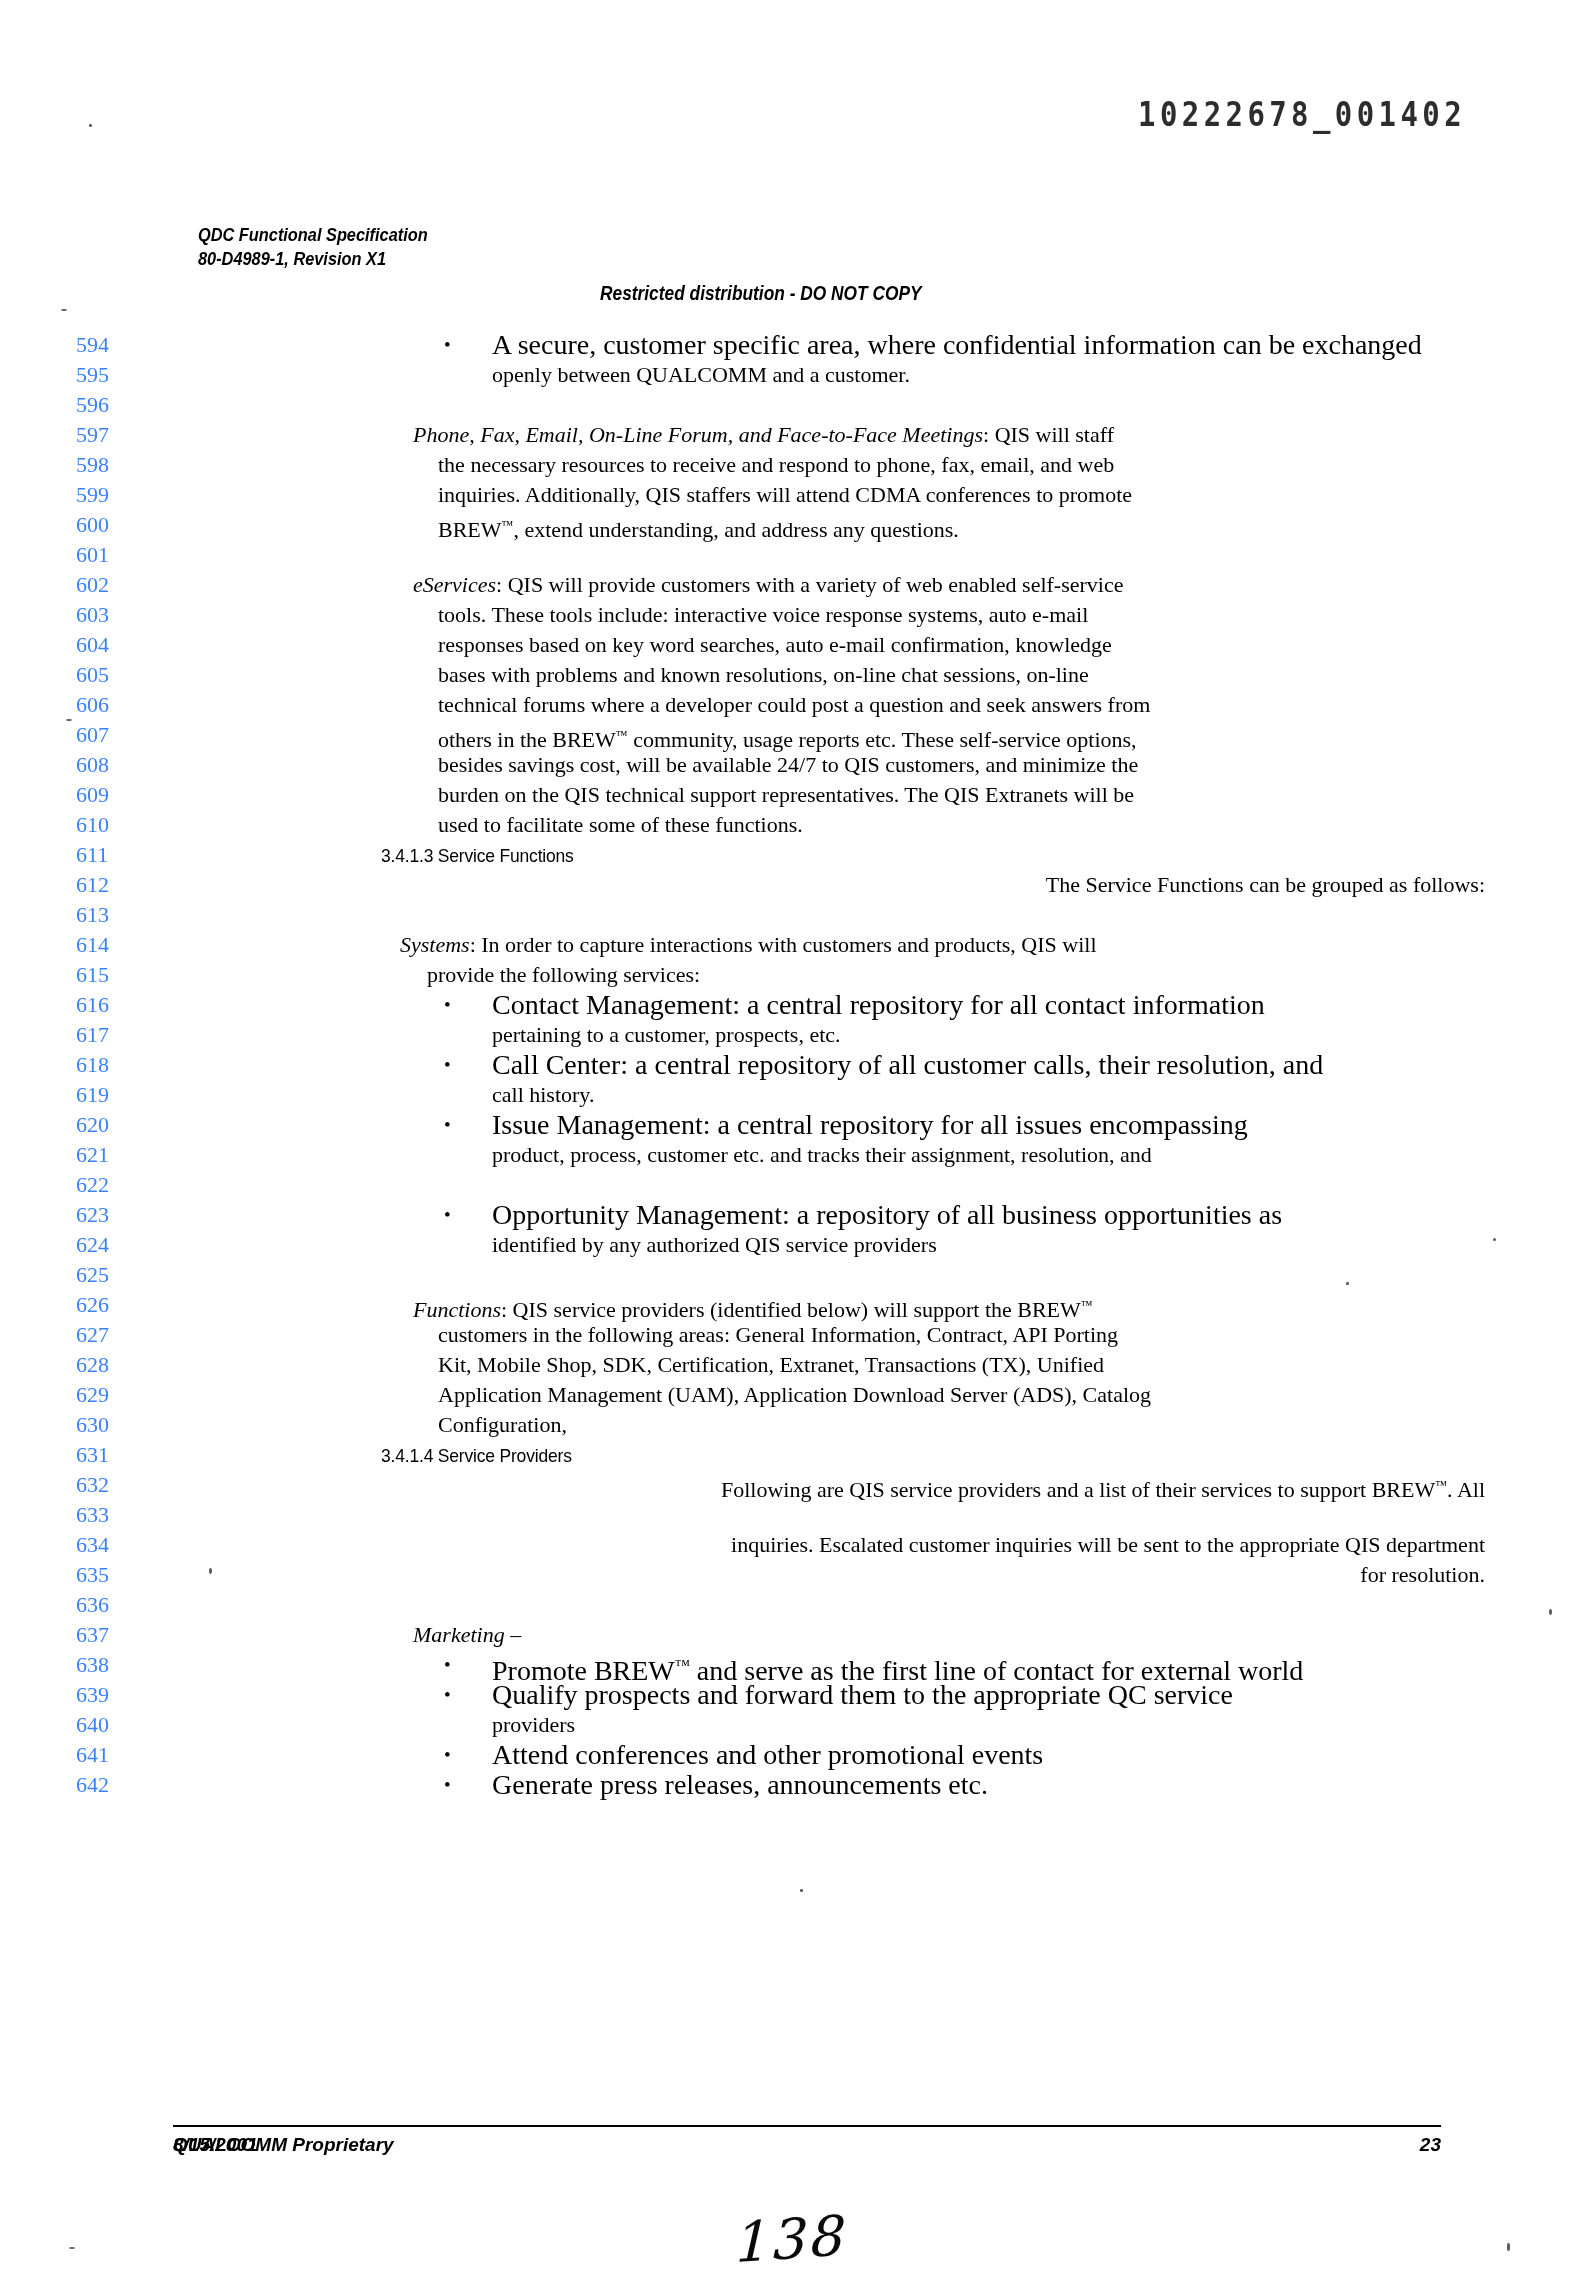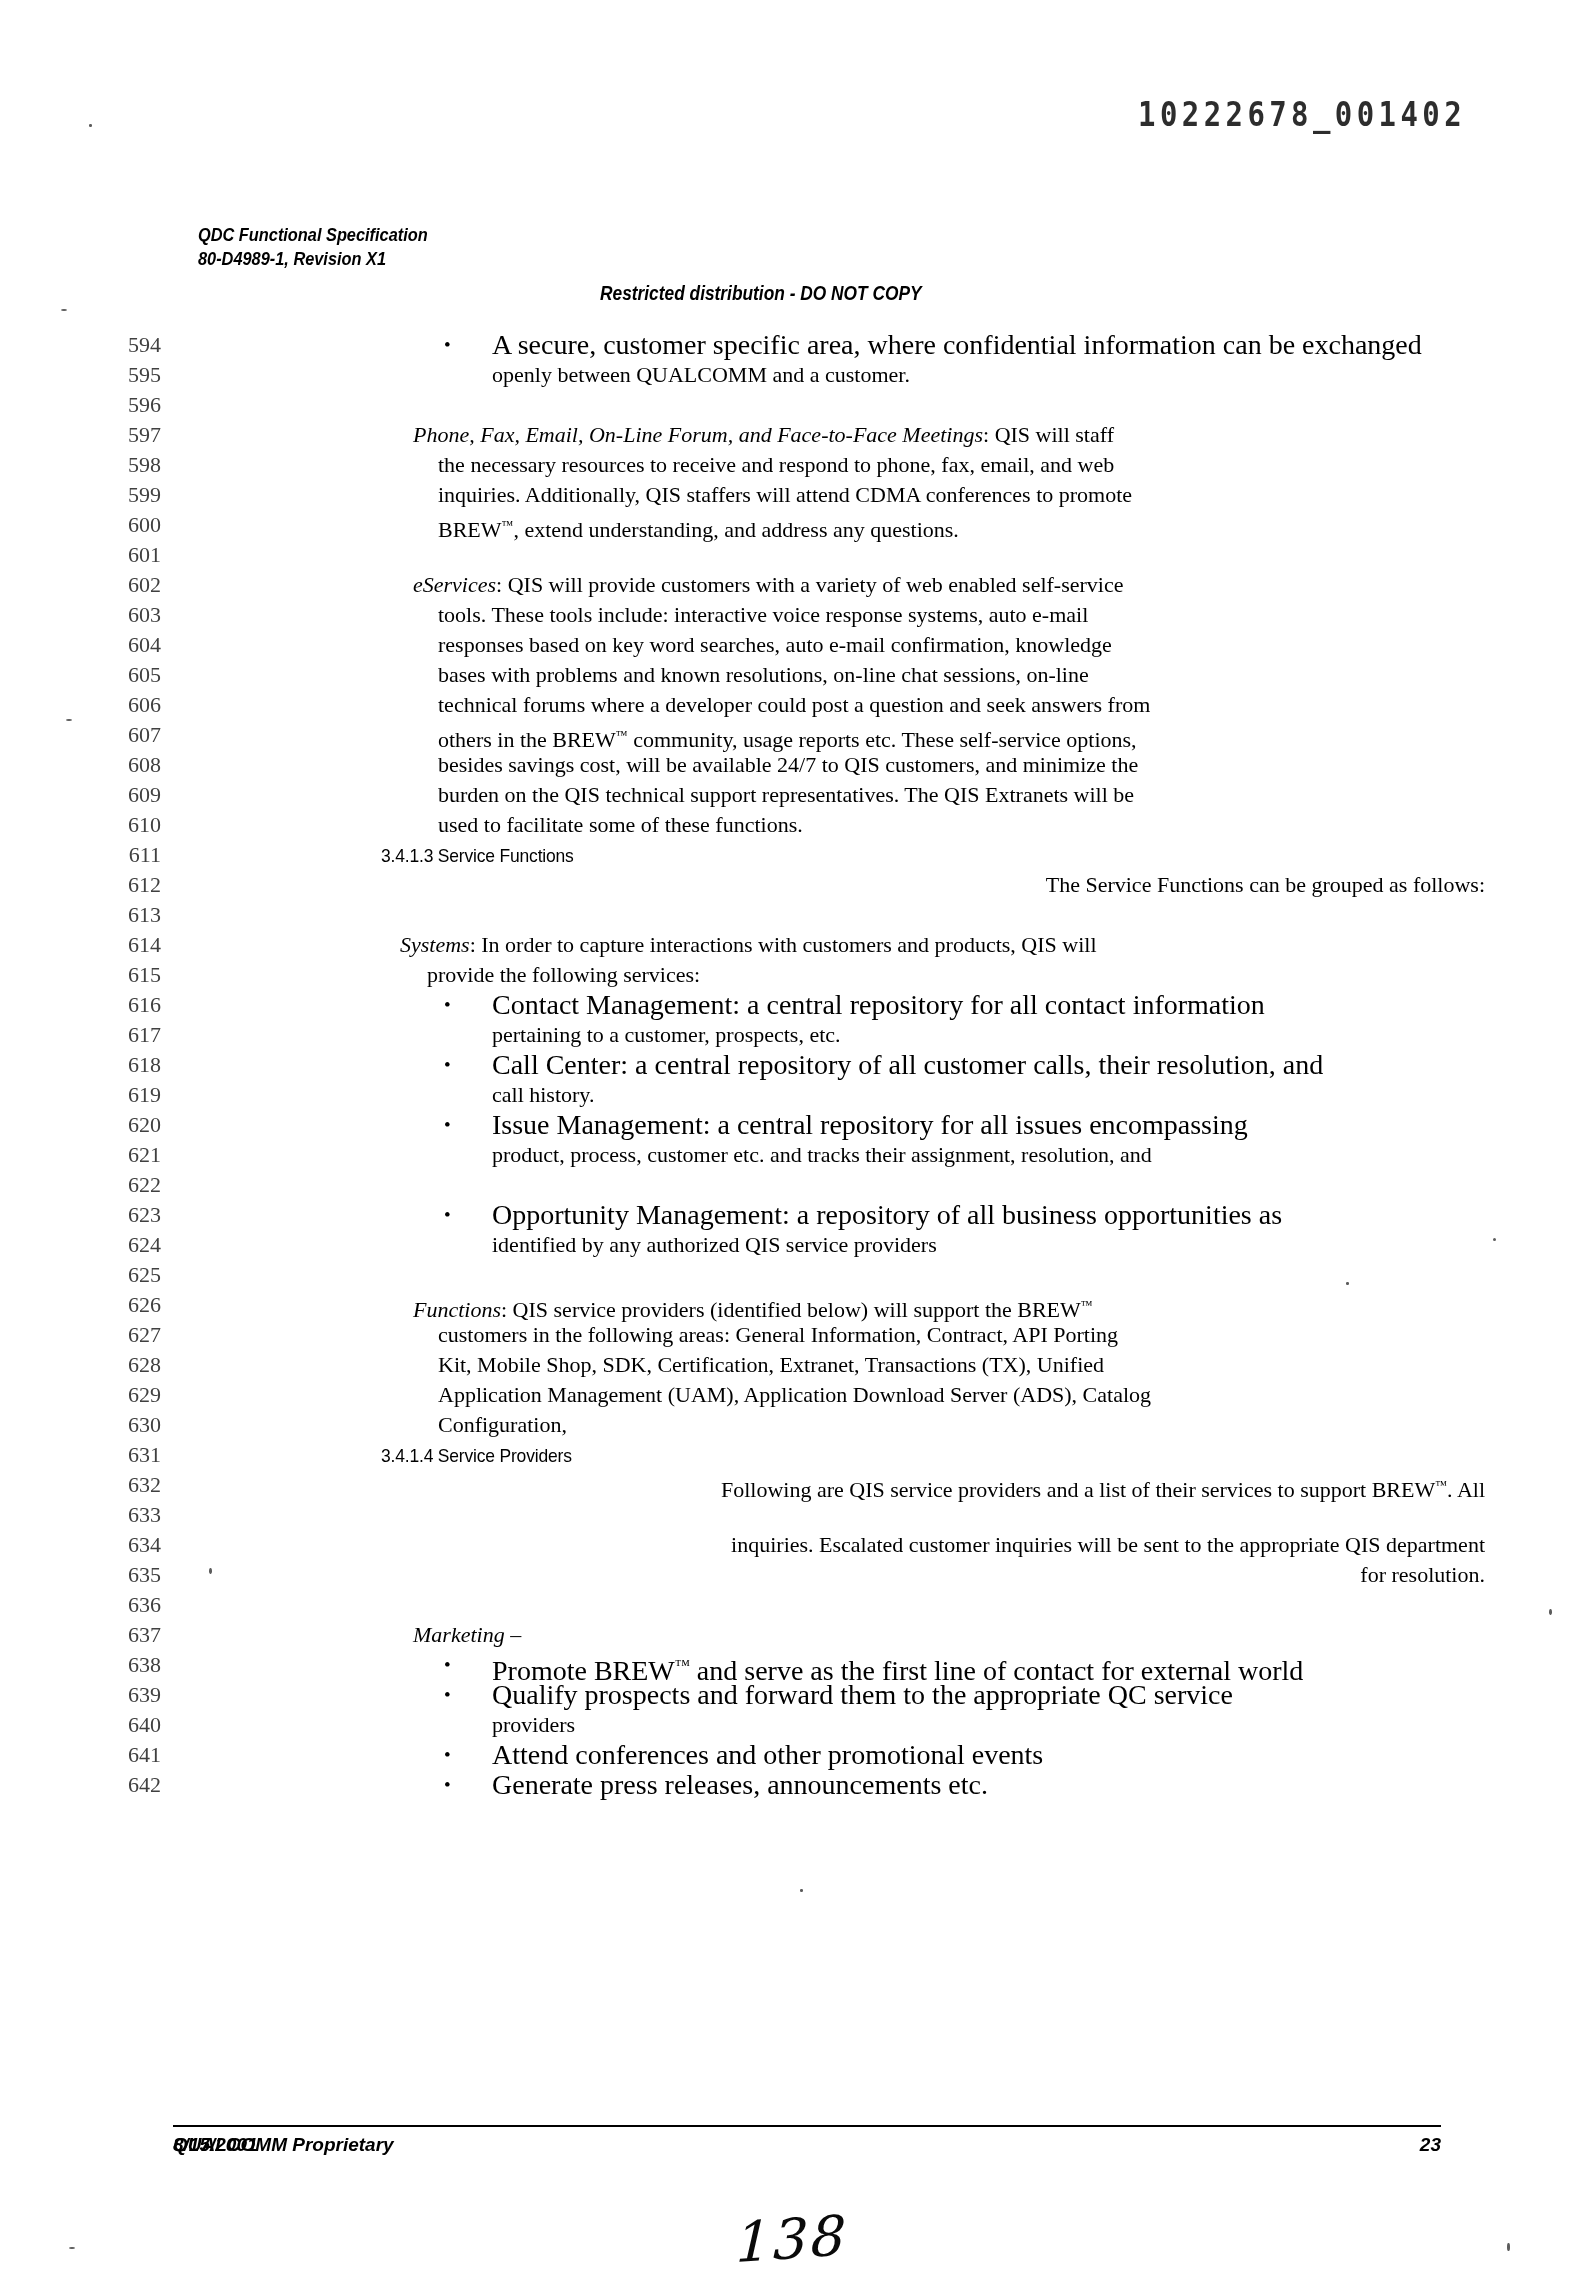--- a/index.html
+++ b/index.html
@@ -71,27 +71,26 @@
     left: 0;
     width: 1593px;
   }
   .line-row {
     position: relative;
     height: 30px;
     display: block;
   }
   .lineno {
     position: absolute;
-    left: 88px;
+    left: 76px;
     width: 73px;
-    text-align: right;
     font-family: "Liberation Serif", "DejaVu Serif", serif;
     font-size: 22px;
     line-height: 30px;
-    color: #404040;
+    color: #3b82f6;
   }
   .linetext {
     position: absolute;
     left: 381px;
     right: 108px;
     font-size: 22px;
     line-height: 30px;
     white-space: nowrap;
   }
 

